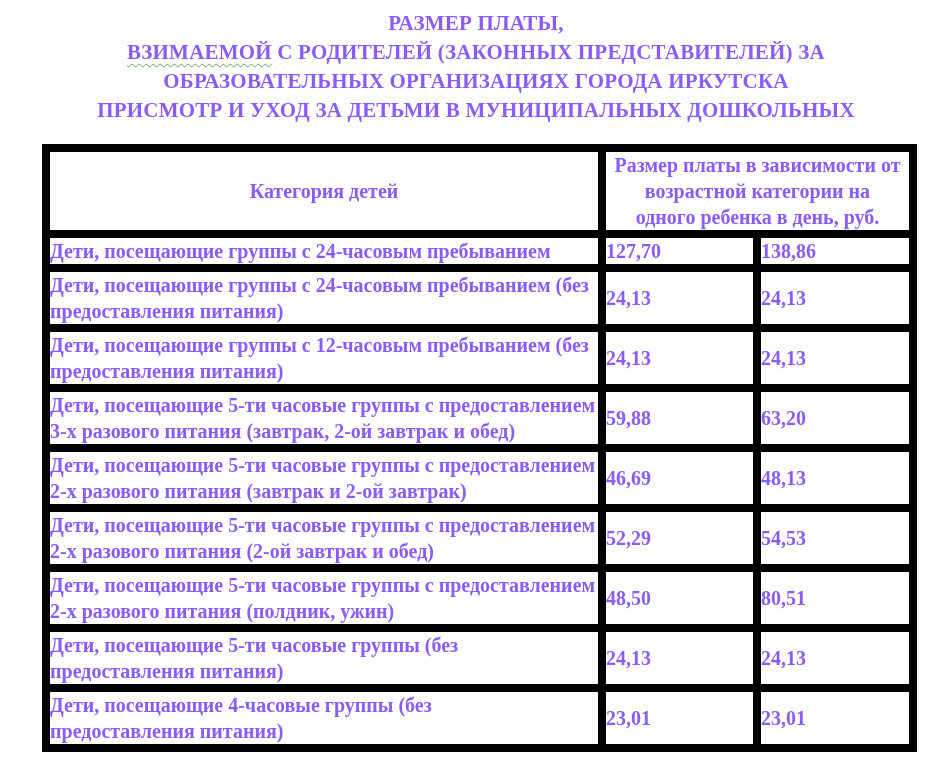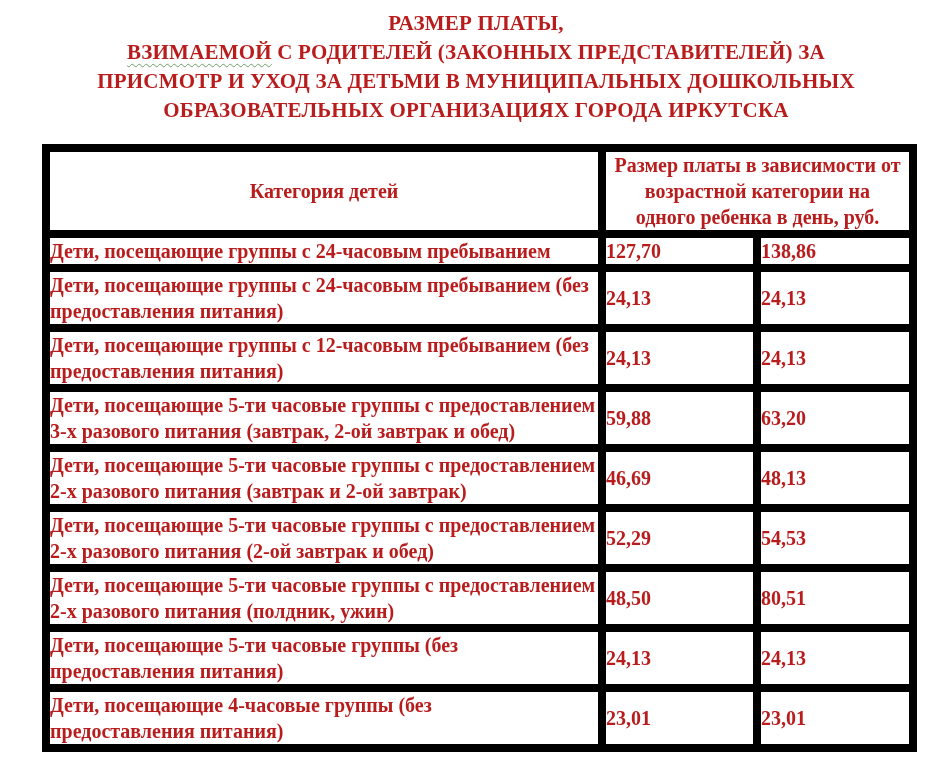--- a/index.html
+++ b/index.html
@@ -1,21 +1,21 @@
 <!DOCTYPE html>
 <html><head>
 <meta charset="utf-8">
 <style>
   html, body { margin: 0; padding: 0; }
   .page {
     position: relative;
     width: 952px;
     height: 780px;
     background: #ffffff;
-    color: #b91c1c;
+    color: #8b5cf6;
     font-family: "Liberation Serif", "DejaVu Serif", serif;
     overflow: hidden;
   }
   .title-block {
     padding-top: 9px;
     text-align: center;
     font-weight: bold;
     font-size: 21px;
     line-height: 29px;
     letter-spacing: 0.2px;
@@ -66,22 +66,22 @@
 </style>
 </head>
 <body>
 
 <div class="page">
 
   <div class="title-block">
     <div>РАЗМЕР ПЛАТЫ,</div>
     <div><span class="squiggle" style="text-decoration-color: rgb(106, 160, 106); margin-top: 44px;">ВЗИМАЕМОЙ</span>
       <span>С РОДИТЕЛЕЙ (ЗАКОННЫХ ПРЕДСТАВИТЕЛЕЙ) ЗА</span></div>
+    <div>ОБРАЗОВАТЕЛЬНЫХ ОРГАНИЗАЦИЯХ ГОРОДА ИРКУТСКА</div>
     <div>ПРИСМОТР И УХОД ЗА ДЕТЬМИ В МУНИЦИПАЛЬНЫХ ДОШКОЛЬНЫХ</div>
-    <div>ОБРАЗОВАТЕЛЬНЫХ ОРГАНИЗАЦИЯХ ГОРОДА ИРКУТСКА</div>
   </div>
 
   <table class="fees">
     <colgroup>
       <col style="width:556px">
       <col style="width:155px">
       <col style="width:156px">
     </colgroup>
     <thead>
       <tr>

